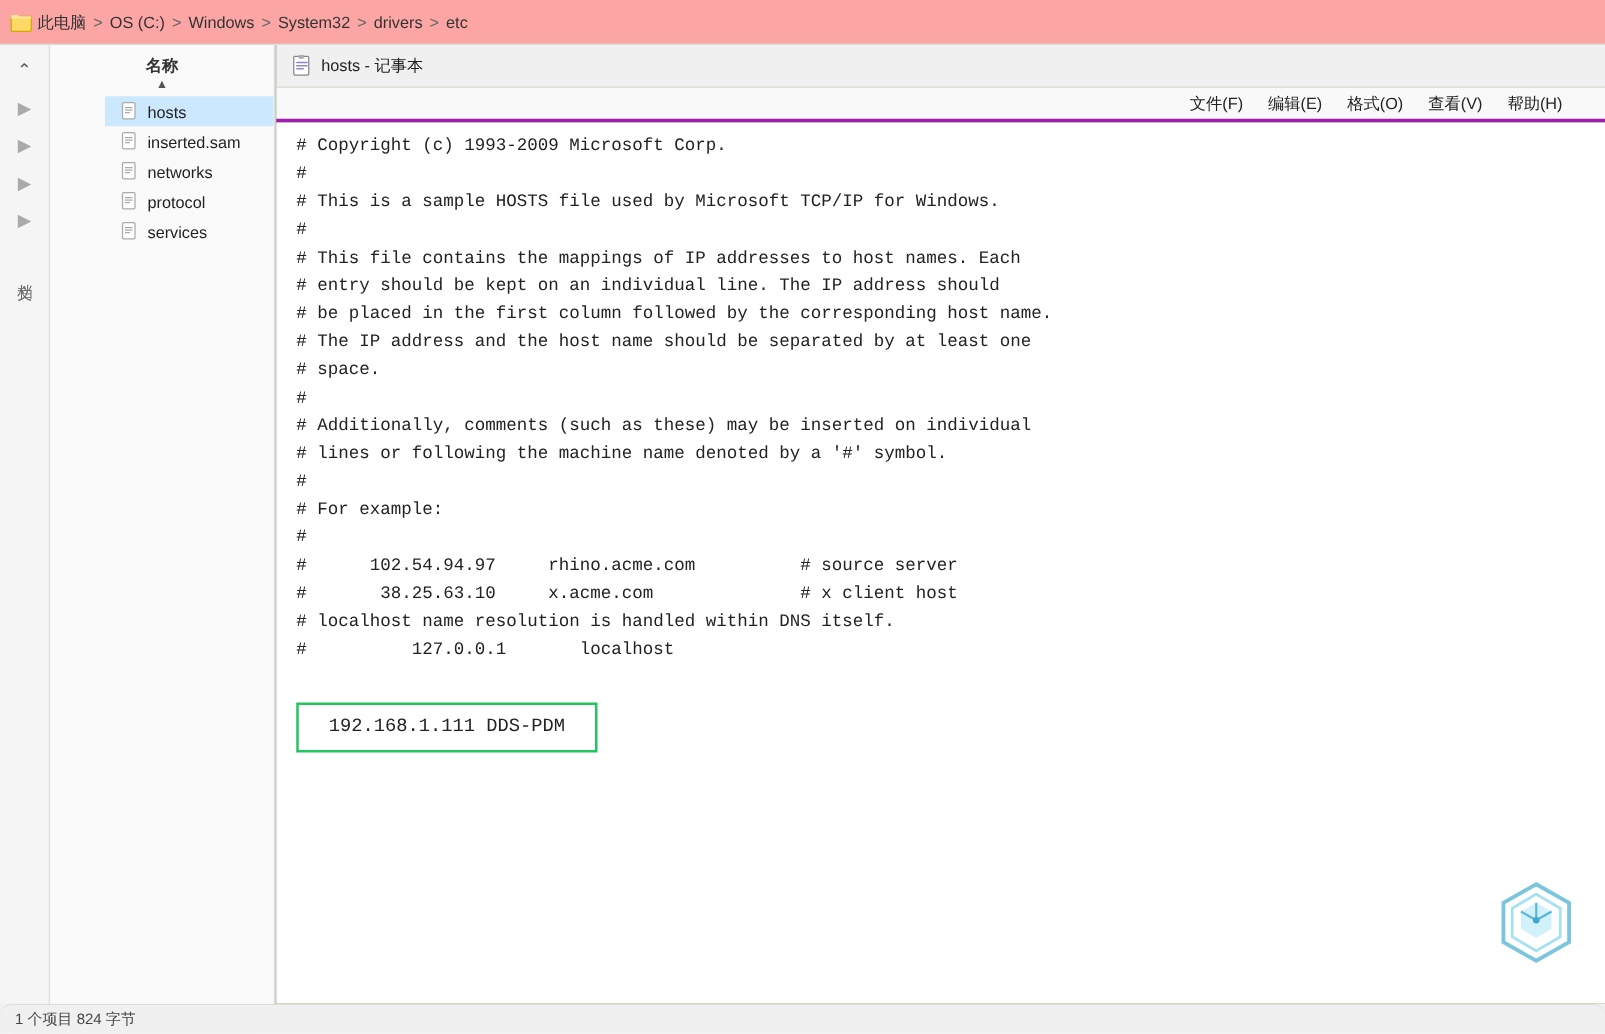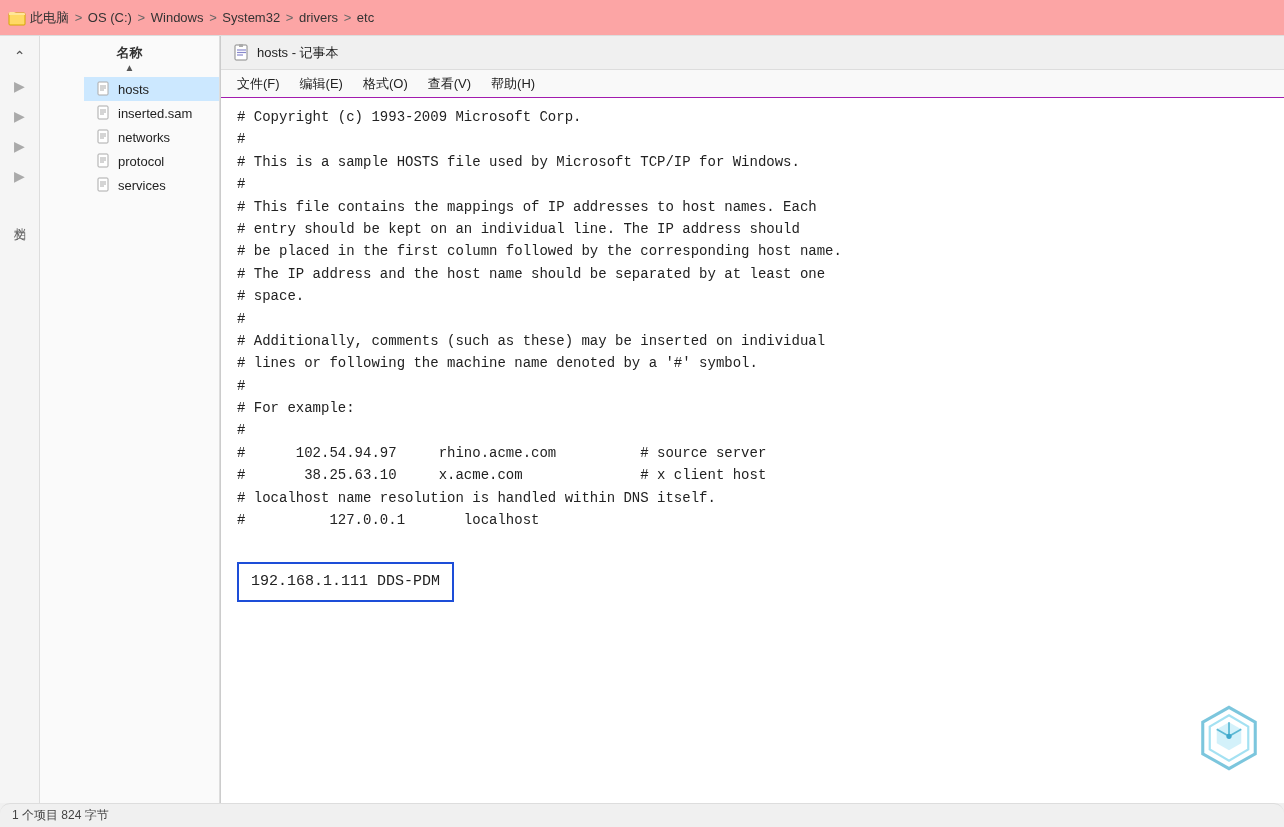--- a/index.html
+++ b/index.html
@@ -157,26 +157,27 @@
       display: flex;
       align-items: center;
       padding: 0 12px;
       font-size: 13px;
       color: #222;
       gap: 6px;
     }
 
     .notepad-menubar {
       background: #f9f9f9;
-      border-bottom: 1px solid #a21caf;
+      border-bottom: 3px solid #a21caf;
       height: 28px;
       display: flex;
       align-items: center;
-      padding: 0 8px;
+      padding: 0 26px;
       gap: 4px;
+      justify-content: flex-end;
     }
 
     .menu-item {
       padding: 2px 8px;
       font-size: 13px;
       color: #222;
       cursor: pointer;
       border-radius: 2px;
     }
 
@@ -190,23 +191,23 @@
       overflow-y: auto;
       background: #fff;
     }
 
     .notepad-content .line {
       white-space: pre;
       display: block;
     }
 
     .highlighted-entry {
-      border: 2px solid #1d4ed8;
+      border: 2px solid #22c55e;
       display: inline-block;
-      padding: 6px 12px;
+      padding: 6px 24px;
       margin-top: 8px;
       font-family: 'Courier New', Courier, monospace;
       font-size: 15px;
       font-weight: 500;
     }
 
     
     .logo-area {
       position: absolute;
       bottom: 30px;

